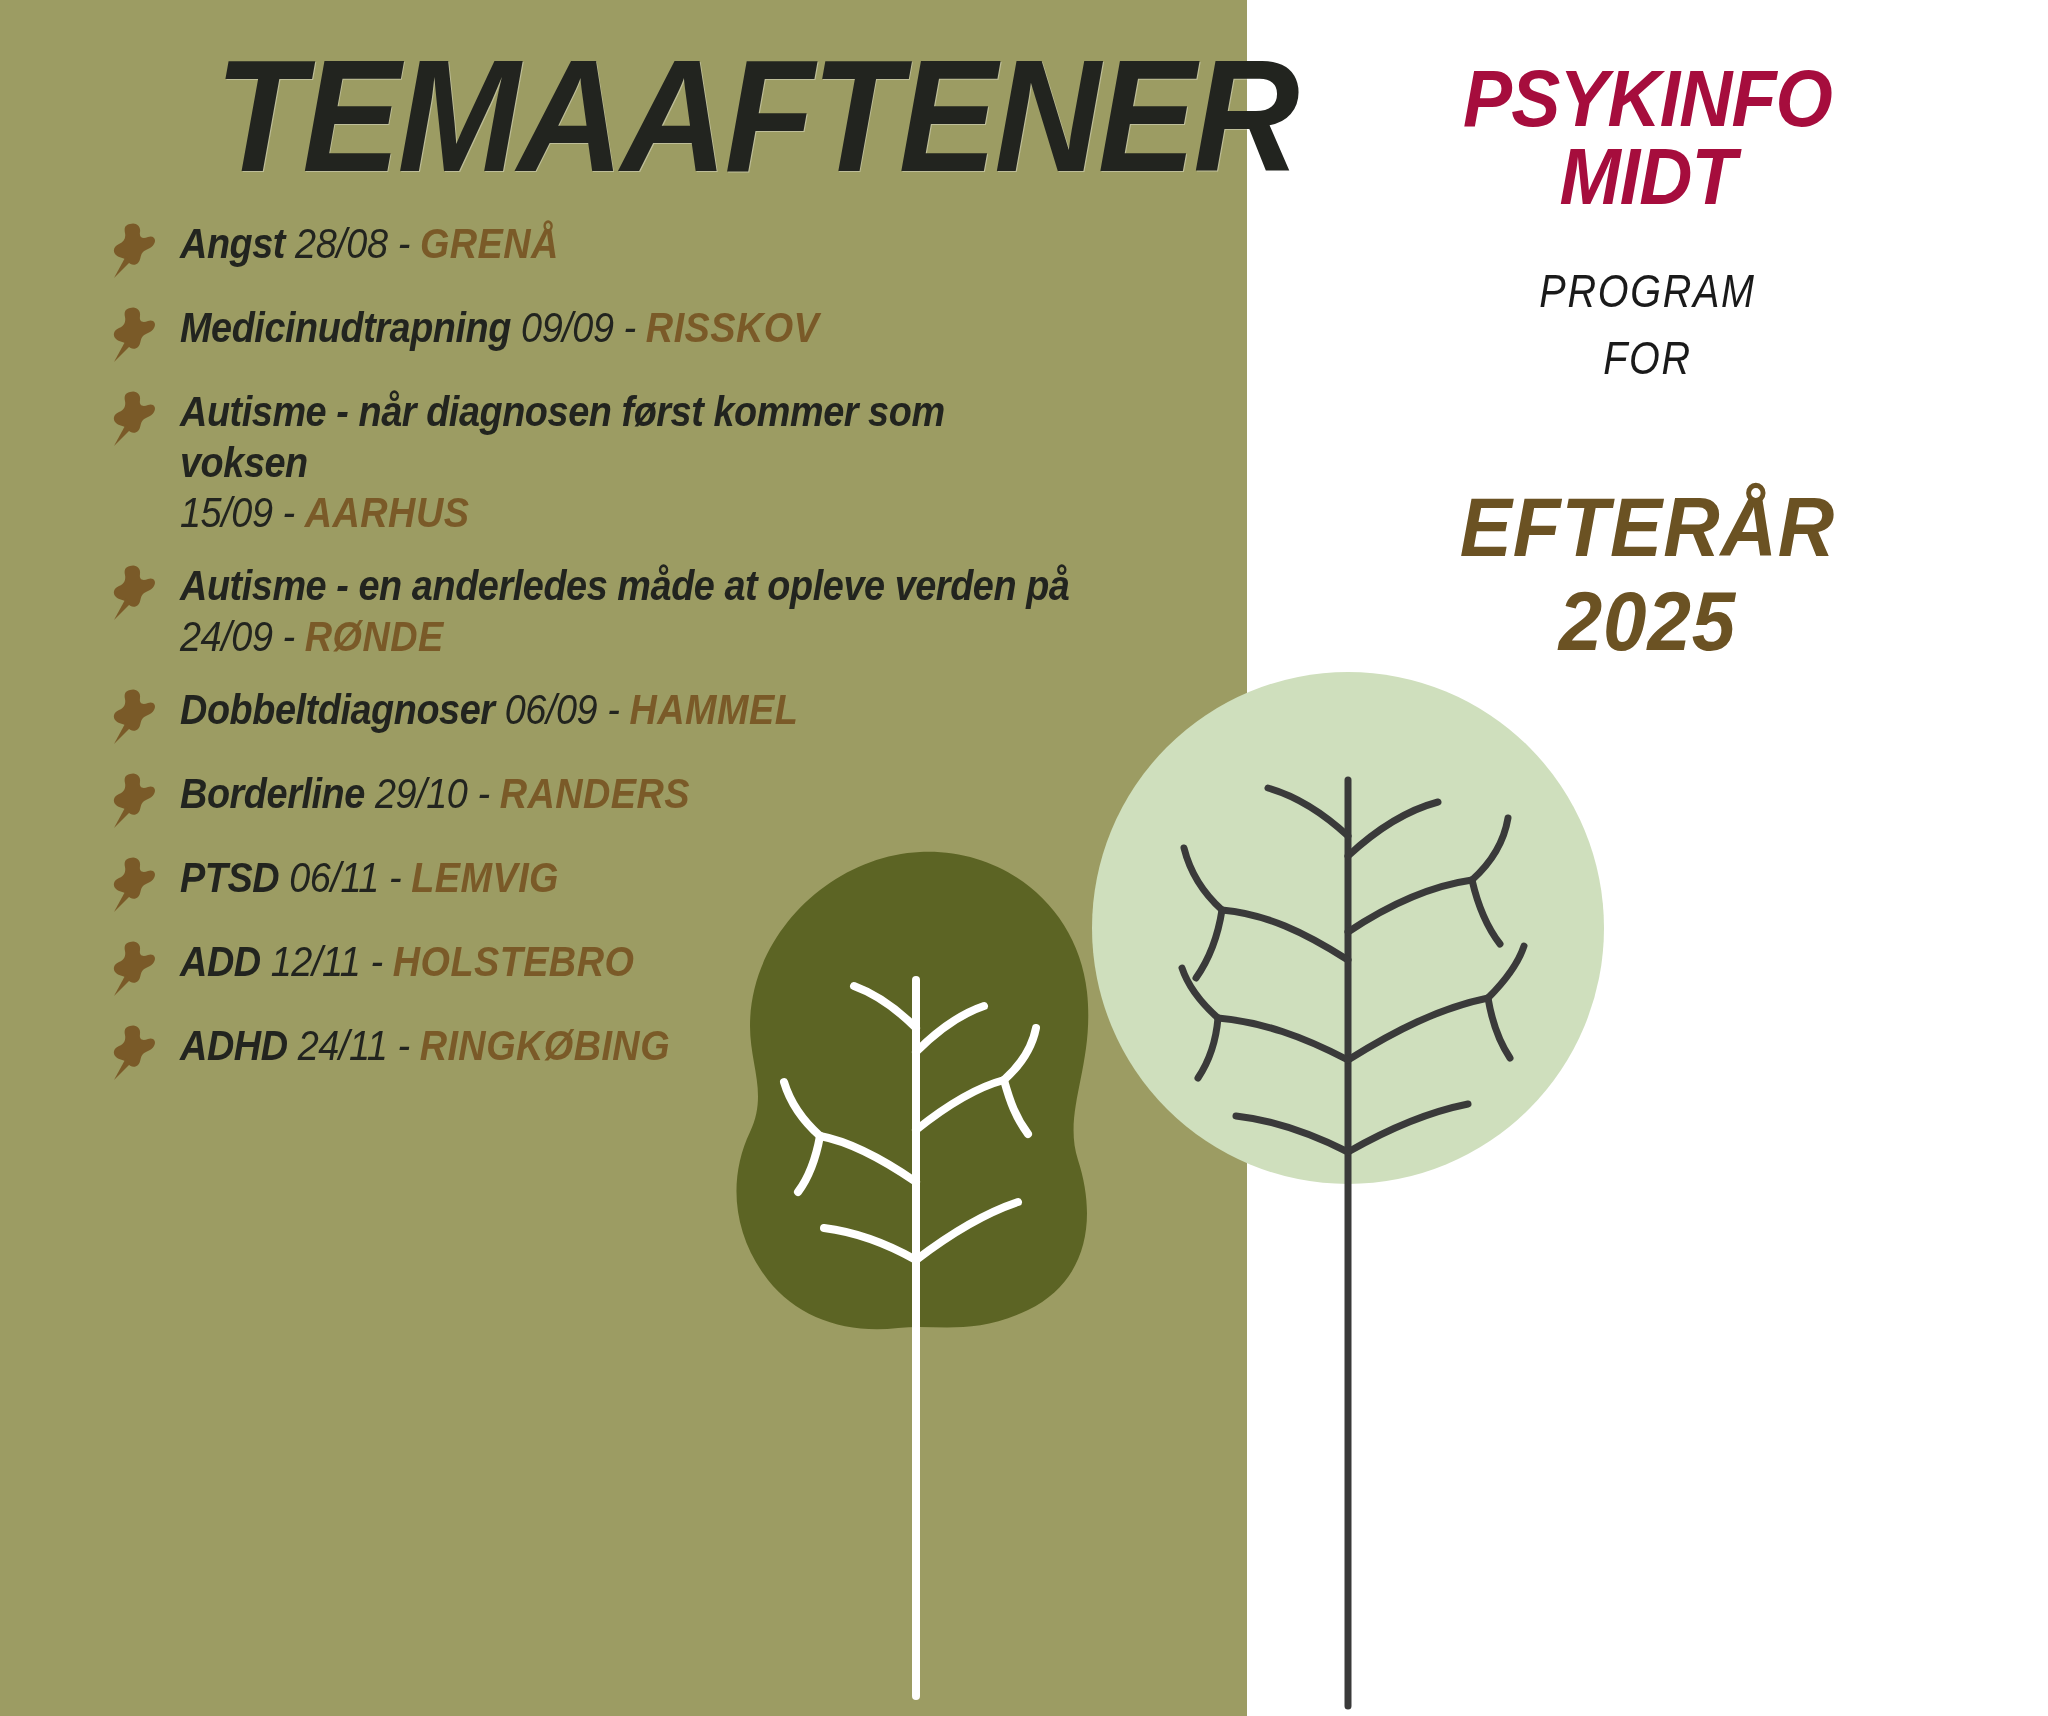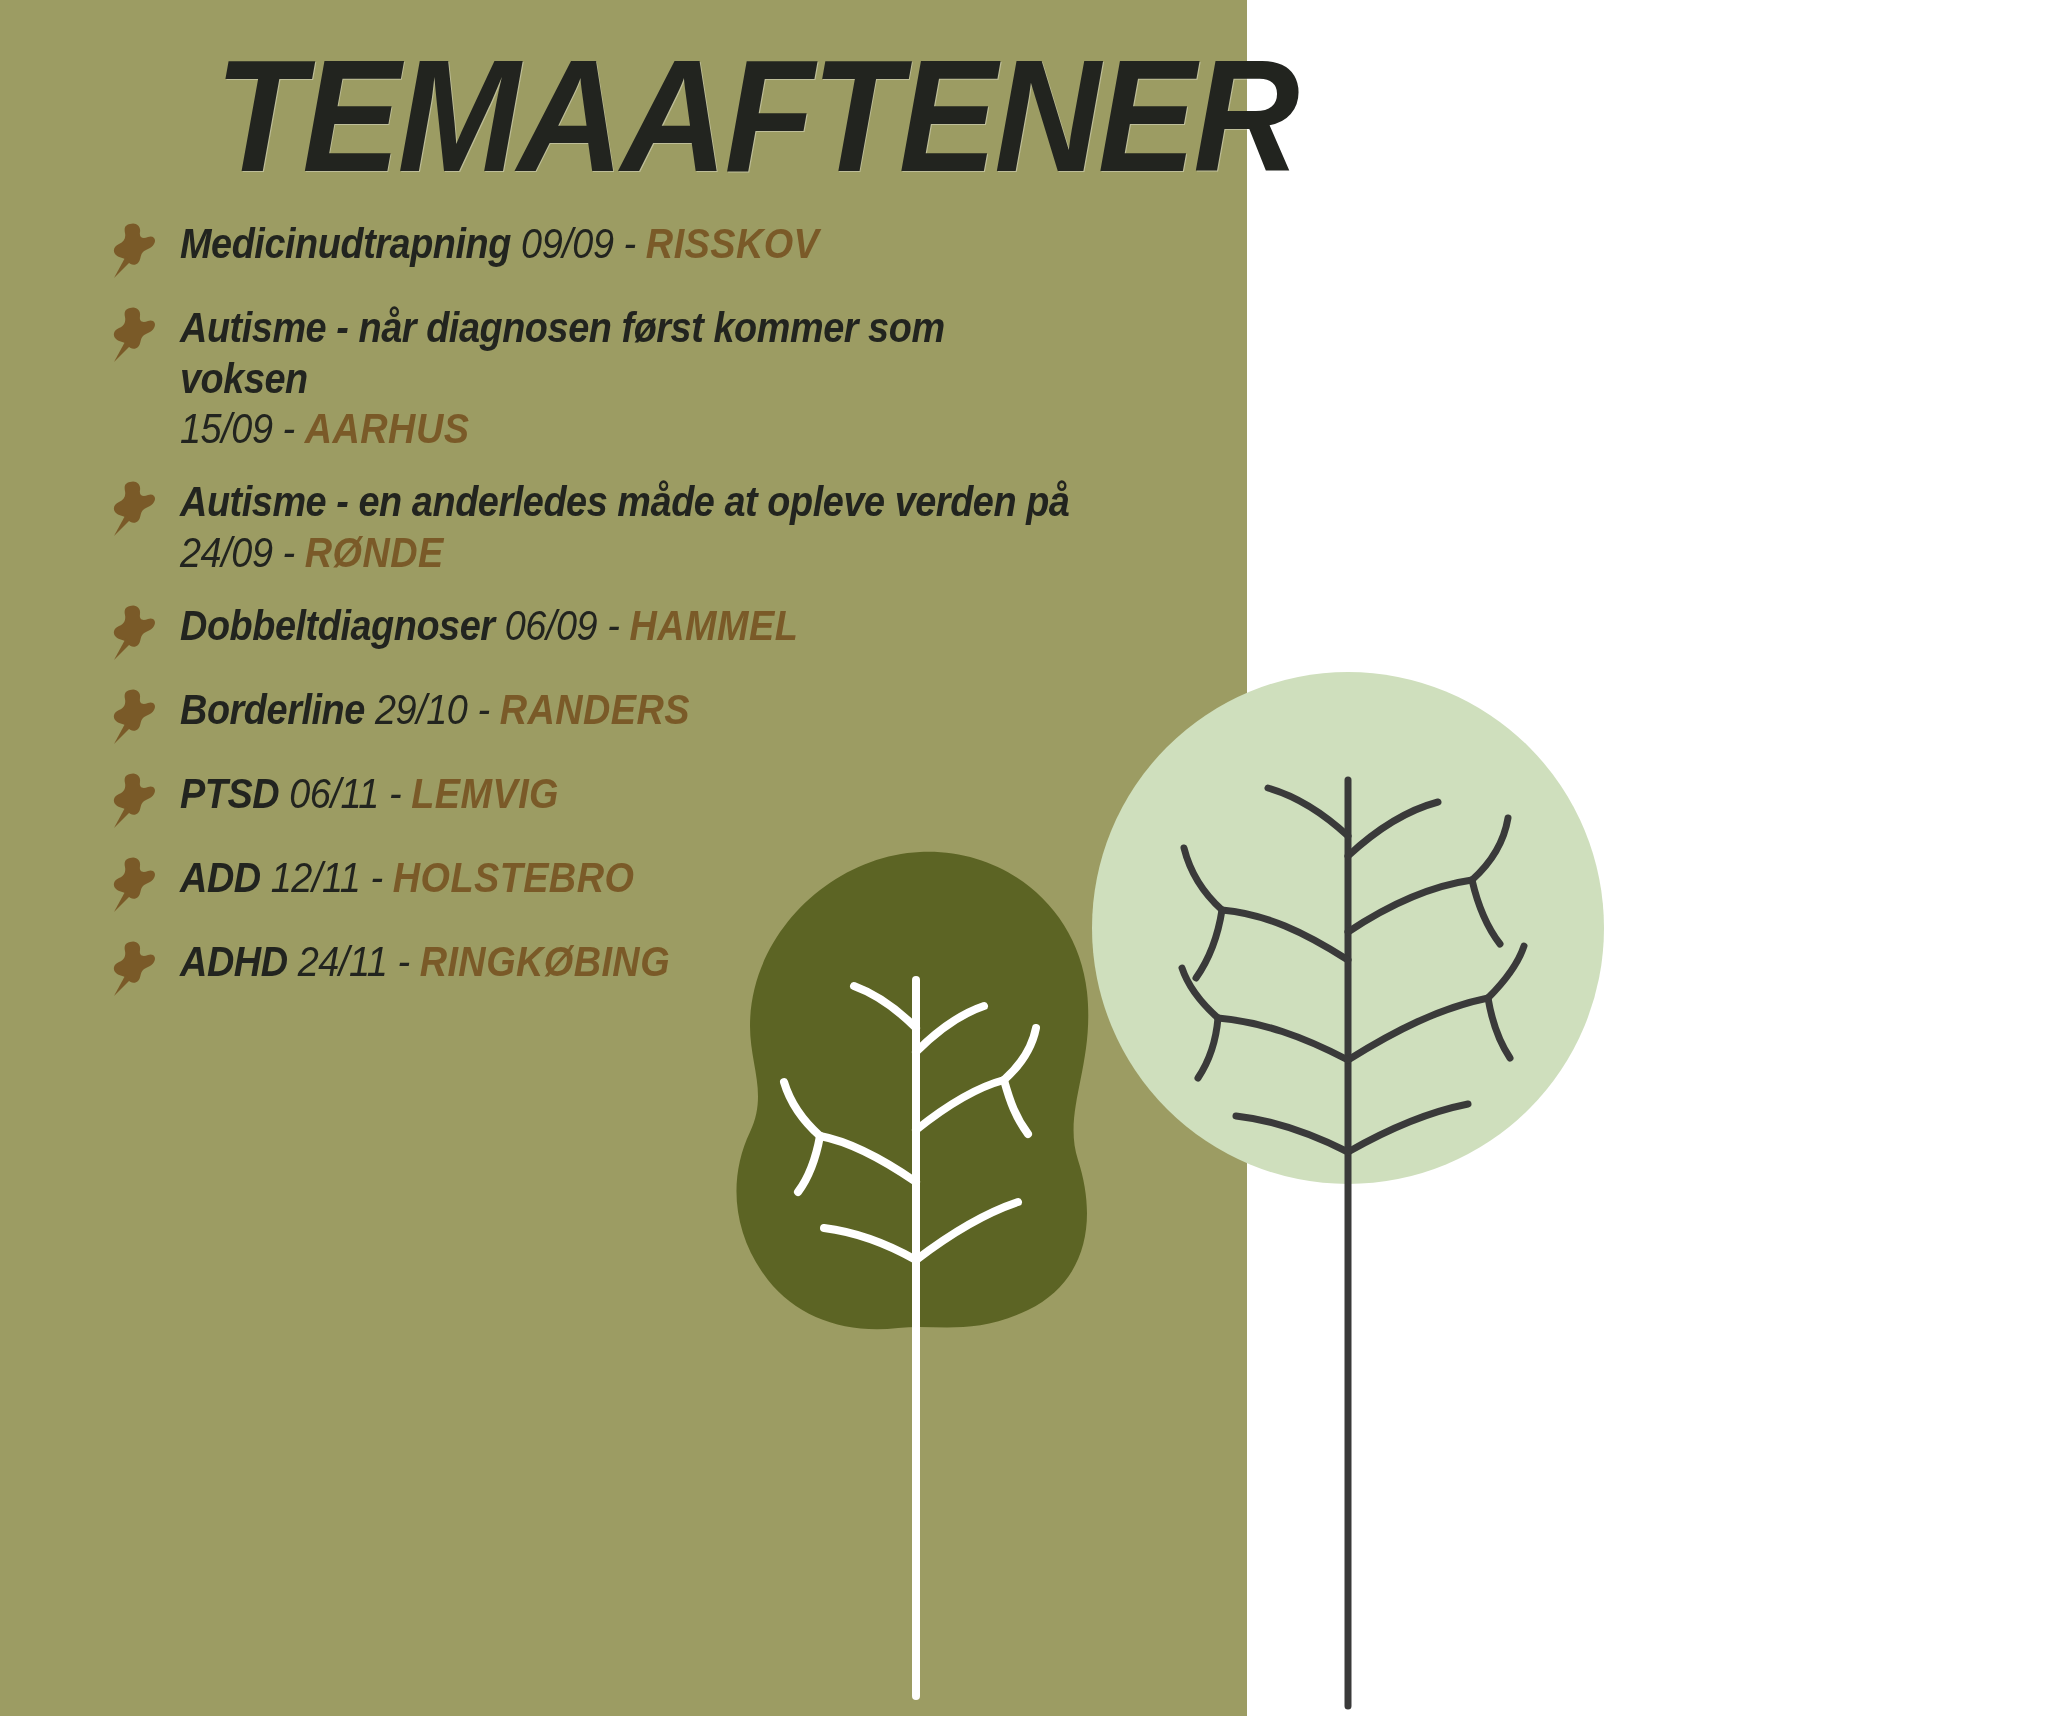--- a/index.html
+++ b/index.html
@@ -137,20 +137,29 @@
 </head>
 <body>
 
 <div id="poster">
 
   <div class="olive-panel"></div>
 
   <div class="poster-title">TEMAAFTENER</div>
 
   <div class="events" id="events-list">
+      <div class="event-row">
+        <span class="pin-icon">
+          <svg viewBox="0 0 48 58" xmlns="http://www.w3.org/2000/svg">
+            <path d="M20 2 C 26 0 31 4 30 10 C 29 16 33 17 38 15 C 43 13 47 17 44 22 C 41 27 36 27 33 30 C 30 33 31 38 28 41 C 25 44 20 43 17 39 C 14 35 9 36 6 33 C 2 29 4 24 9 22 C 14 20 16 16 15 11 C 14 6 15 3 20 2 Z" fill="#7a5a28"></path>
+            <path d="M16 34 L4 56 L20 40 Z" fill="#7a5a28"></path>
+          </svg>
+        </span>
+        <div class="event-text"><span class="topic">Angst</span><span> <span class="date">28/08</span> <span class="dash">-</span> <span class="city">GRENÅ</span></span></div>
+      </div>
       <div class="event-row">
         <span class="pin-icon">
           <svg viewBox="0 0 48 58" xmlns="http://www.w3.org/2000/svg">
             <path d="M20 2 C 26 0 31 4 30 10 C 29 16 33 17 38 15 C 43 13 47 17 44 22 C 41 27 36 27 33 30 C 30 33 31 38 28 41 C 25 44 20 43 17 39 C 14 35 9 36 6 33 C 2 29 4 24 9 22 C 14 20 16 16 15 11 C 14 6 15 3 20 2 Z" fill="#7a5a28"></path>
             <path d="M16 34 L4 56 L20 40 Z" fill="#7a5a28"></path>
           </svg>
         </span>
         <div class="event-text"><span class="topic">Medicinudtrapning</span><span> <span class="date">09/09</span> <span class="dash">-</span> <span class="city">RISSKOV</span></span></div>
       </div>
       <div class="event-row tight">
@@ -264,14 +273,28 @@
         <path d="M128 358 C 110 342 98 326 92 308"></path>
         <path d="M128 358 C 126 382 120 400 108 418"></path>
         <path d="M258 196 C 288 168 318 150 348 142"></path>
         <path d="M258 176 C 232 152 206 136 178 128"></path>
         <path d="M258 492 C 300 468 338 452 378 444"></path>
         <path d="M258 492 C 218 472 182 460 146 456"></path>
       </g>
     </svg>
   </div>
 
+  <div class="right-col">
+    <div class="brand">
+      <span>PSYKINFO</span>
+      <span class="b2">MIDT</span>
+    </div>
+    <div class="program-for">
+      <span>PROGRAM</span>
+      <span>FOR</span>
+    </div>
+    <div class="season">
+      <span>EFTERÅR</span>
+      <span>2025</span>
+    </div>
+  </div>
 
 </div>
 
 </body></html>

